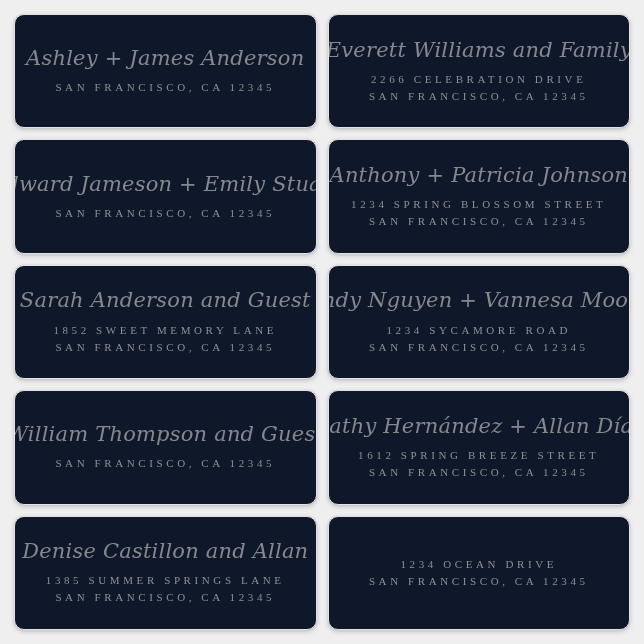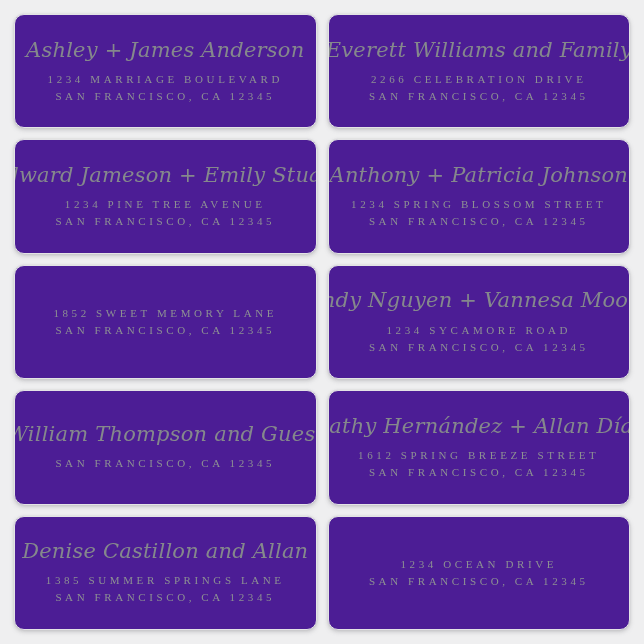--- a/index.html
+++ b/index.html
@@ -18,21 +18,21 @@
     width: 644px;
     height: 644px;
     padding: 14px;
     display: grid;
     grid-template-columns: 1fr 1fr;
     grid-template-rows: repeat(5, 1fr);
     column-gap: 11px;
     row-gap: 11px;
   }
   .label-card {
-    background: #4c1d95;
+    background: #0f172a;
     border: 1px solid #e3e3e5;
     border-radius: 10px;
     box-shadow: 0 2px 4px rgba(120,120,125,0.35), 0 0 2px rgba(140,140,145,0.25);
     display: flex;
     flex-direction: column;
     align-items: center;
     justify-content: center;
     padding: 6px 10px;
     box-sizing: border-box;
     overflow: hidden;
@@ -58,43 +58,42 @@
     white-space: nowrap;
   }
 </style>
 </head>
 <body>
 
 <div class="sheet">
 
   <div class="label-card">
     <div class="recipient-name">Ashley + James Anderson</div>
-    <div class="address-line">1234 MARRIAGE BOULEVARD</div>
     <div class="address-line">SAN FRANCISCO, CA 12345</div>
   </div>
 
   <div class="label-card">
     <div class="recipient-name">Everett Williams and Family</div>
     <div class="address-line">2266 CELEBRATION DRIVE</div>
     <div class="address-line">SAN FRANCISCO, CA 12345</div>
   </div>
 
   <div class="label-card">
     <div class="recipient-name">Edward Jameson + Emily Stuart</div>
-    <div class="address-line">1234 PINE TREE AVENUE</div>
     <div class="address-line">SAN FRANCISCO, CA 12345</div>
   </div>
 
   <div class="label-card">
     <div class="recipient-name">Anthony + Patricia Johnson</div>
     <div class="address-line">1234 SPRING BLOSSOM STREET</div>
     <div class="address-line">SAN FRANCISCO, CA 12345</div>
   </div>
 
   <div class="label-card">
+    <div class="recipient-name">Sarah Anderson and Guest</div>
     <div class="address-line">1852 SWEET MEMORY LANE</div>
     <div class="address-line">SAN FRANCISCO, CA 12345</div>
   </div>
 
   <div class="label-card">
     <div class="recipient-name">Andy Nguyen + Vannesa Moore</div>
     <div class="address-line">1234 SYCAMORE ROAD</div>
     <div class="address-line">SAN FRANCISCO, CA 12345</div>
   </div>
 

